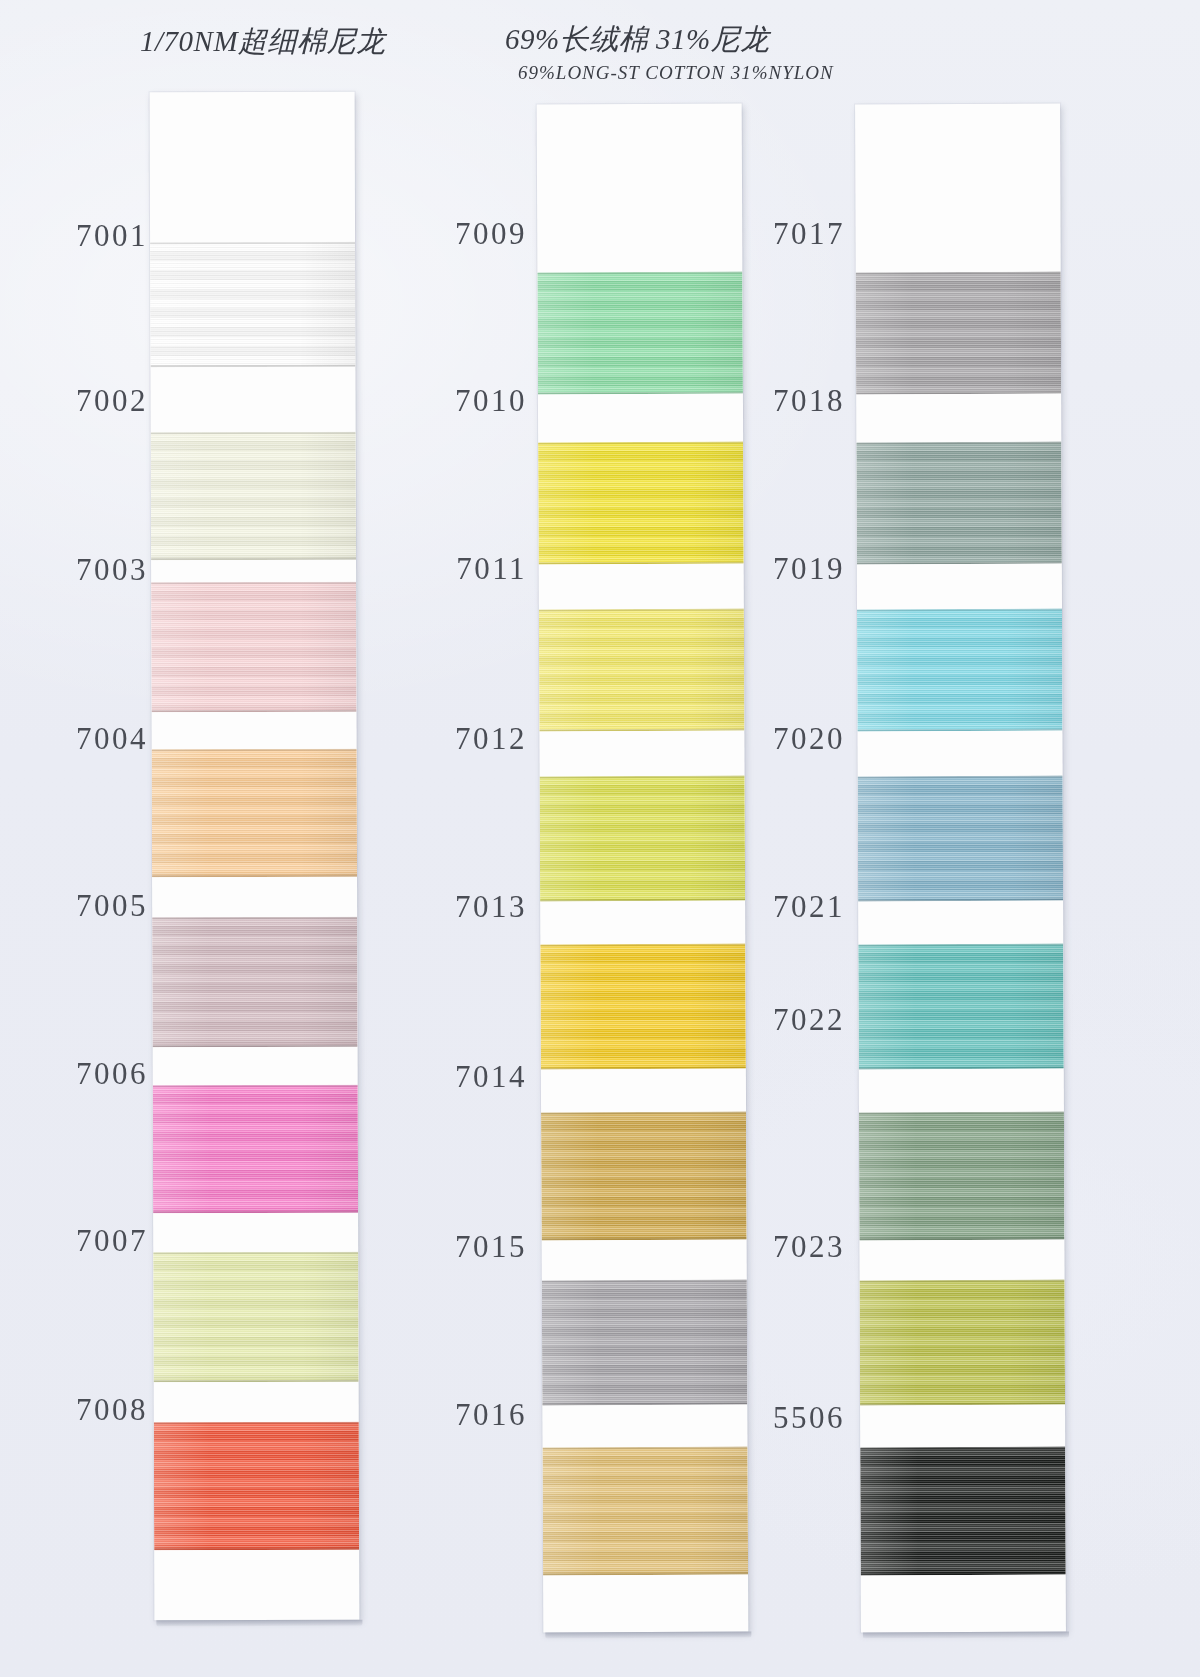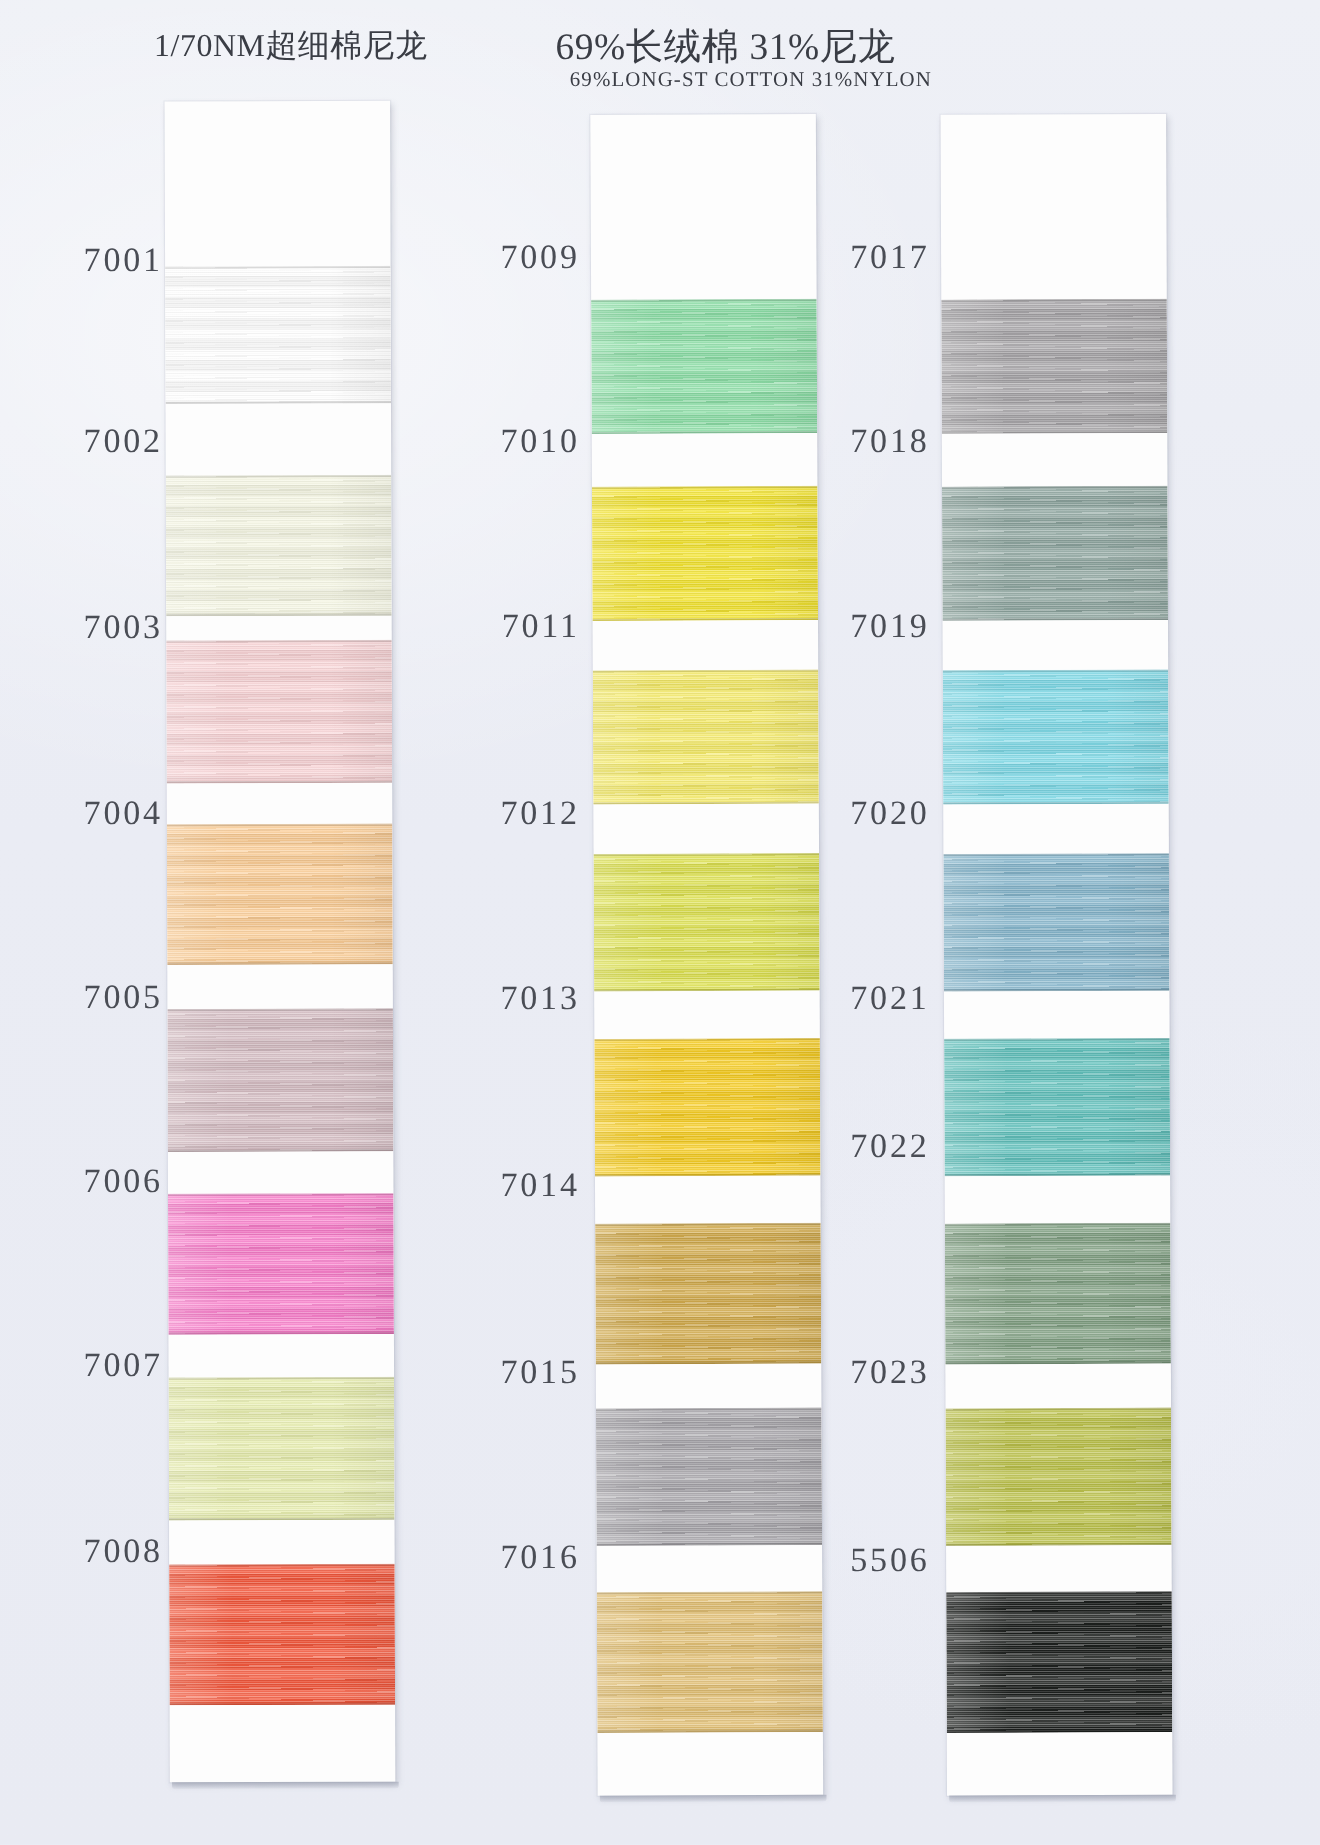--- a/index.html
+++ b/index.html
@@ -14,29 +14,29 @@
   .paper-noise{
     position:absolute;inset:0;
     background:
       radial-gradient(ellipse 900px 600px at 20% 18%, rgba(255,255,255,.55), rgba(255,255,255,0) 70%),
       radial-gradient(ellipse 700px 500px at 85% 75%, rgba(236,238,246,.8), rgba(255,255,255,0) 70%),
       linear-gradient(180deg,#eef0f6 0%, #eaecf4 45%, #e9ebf3 100%);
     pointer-events:none;
   }
 
   
-  .headings{position:absolute;left:0;top:0;width:1072px;height:100px;}
+  .headings{position:absolute;left:0;top:0;width:1072px;height:100px;font-style:italic;}
   .hd{
     position:absolute;
     color:#3a3d45;
     white-space:nowrap;
     letter-spacing:.5px;
   }
   .hd-1{left:140px;top:22px;font-size:29px;}
-  .hd-2{left:505px;top:20px;font-size:34px;}
+  .hd-2{left:505px;top:20px;font-size:29px;}
   .hd-3{left:518px;top:62px;font-size:19px;letter-spacing:1px;}
 
   
   .col{position:absolute;top:0;height:1677px;width:400px;}
   .col-1{left:0px;}
   .col-2{left:355px;}
   .col-3{left:710px;}
 
   
   .card{
@@ -315,16 +315,16 @@
         <div class="sheen"></div>
         <div class="edge-t"></div>
         <div class="edge-b"></div>
       </div>
     </div>
 <div class="label" style="top: 216px;">7017</div>
     <div class="label" style="top: 383px;">7018</div>
     <div class="label" style="top: 551px;">7019</div>
     <div class="label" style="top: 721px;">7020</div>
     <div class="label" style="top: 889px;">7021</div>
-    <div class="label" style="top: 1024px;">7022</div>
+    <div class="label" style="top: 1002px;">7022</div>
     <div class="label" style="top: 1229px;">7023</div>
     <div class="label" style="top: 1400px;">5506</div>
   </div>
 
 </body></html>

